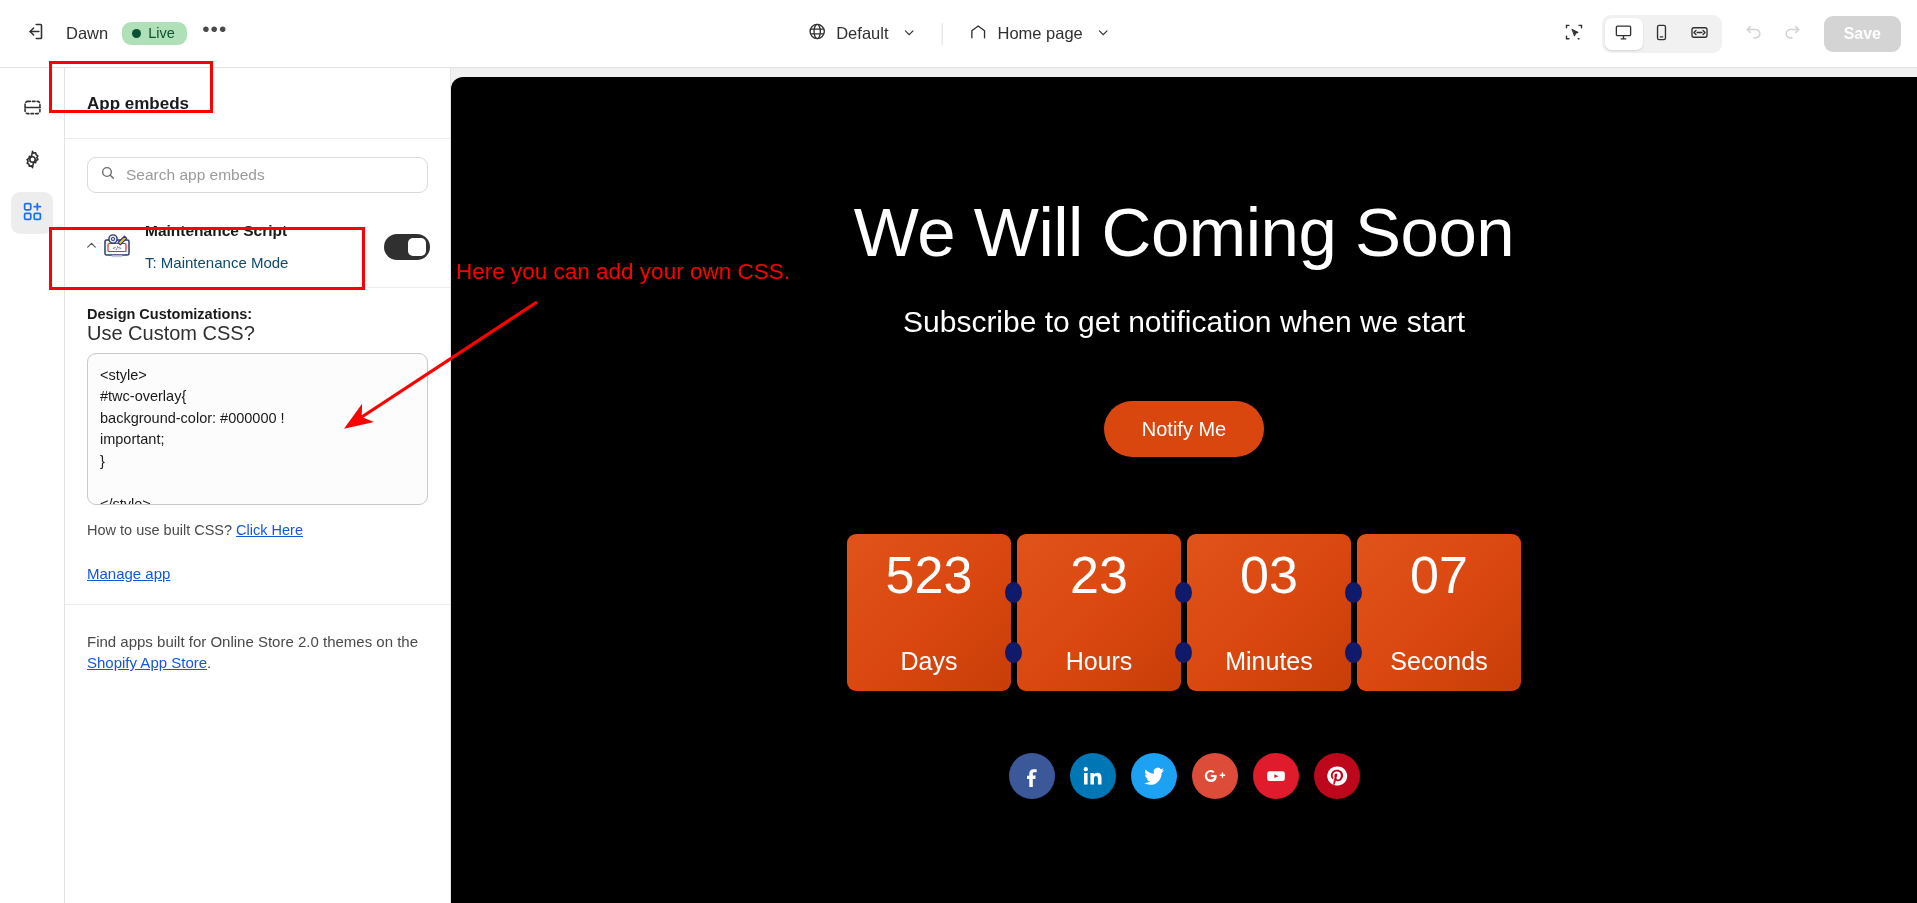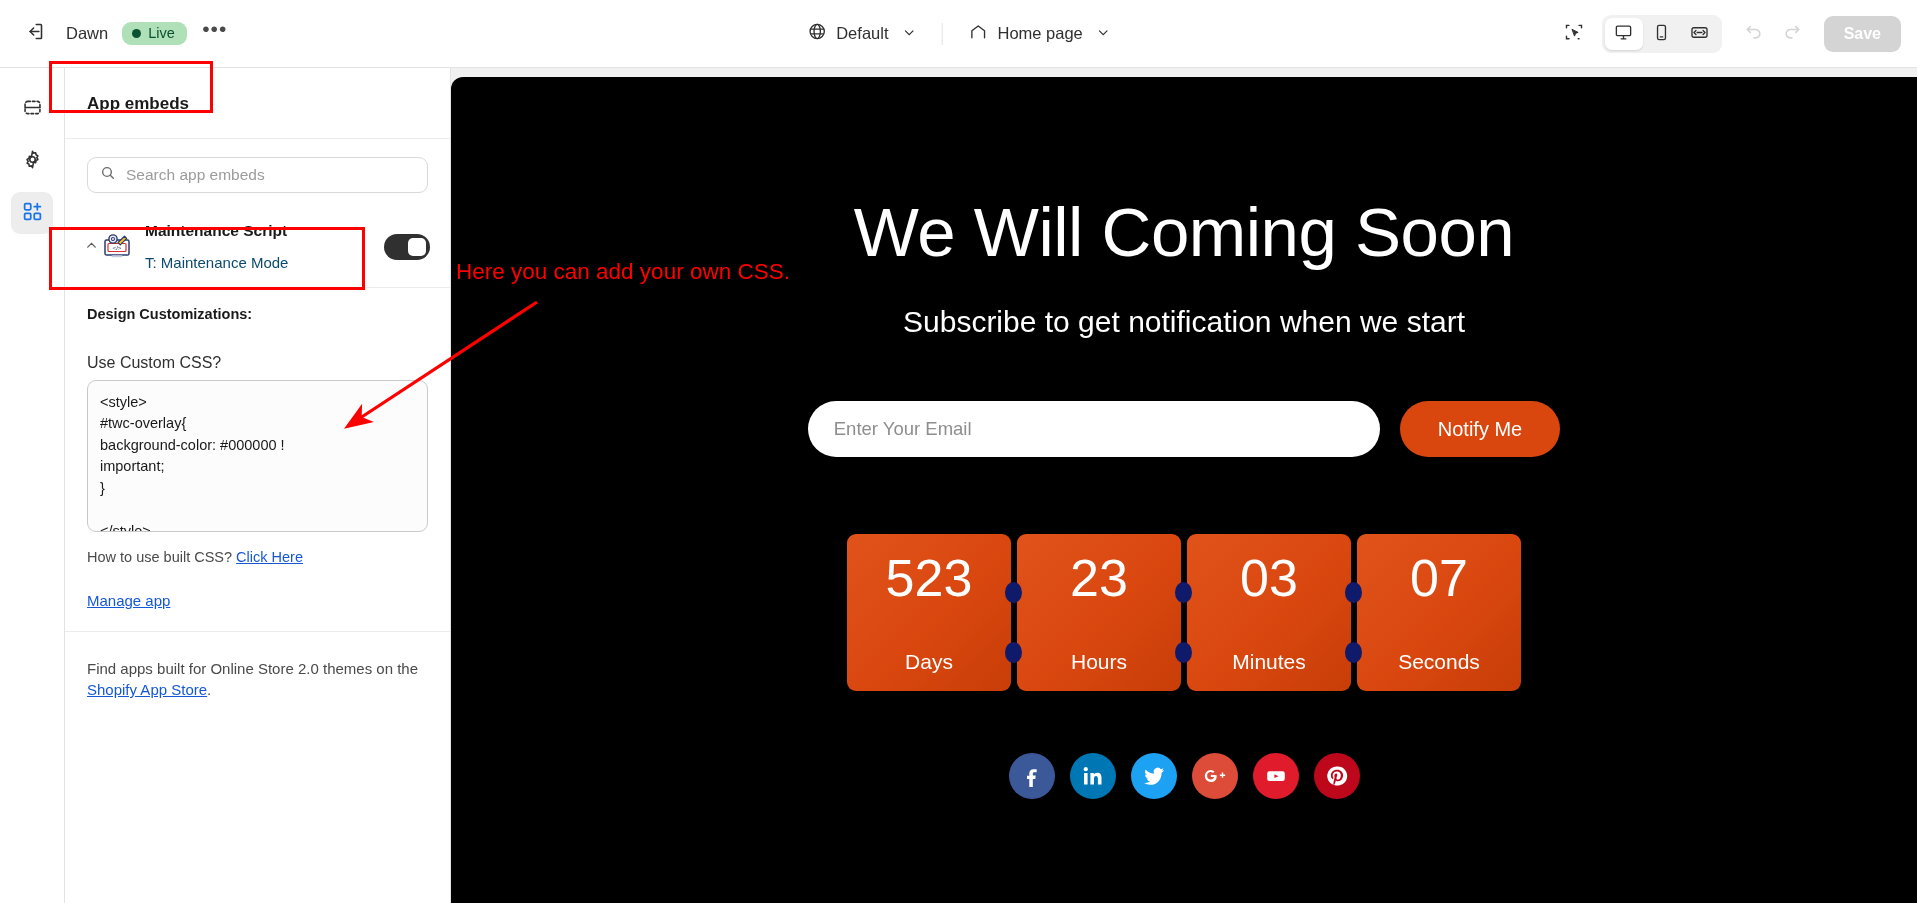--- a/index.html
+++ b/index.html
@@ -125,21 +125,21 @@
     width: 46px; height: 26px; border-radius: 13px;
     background: #303030; position: relative; flex: 0 0 auto; cursor: pointer;
   }
   .toggle .knob {
     position: absolute; right: 4px; top: 4px;
     width: 18px; height: 18px; border-radius: 5px; background: #fff;
   }
 
   .settings-body { padding: 18px 22px 22px 22px; border-bottom: 1px solid #ececec; }
   .sec-heading { font-size: 14.5px; font-weight: 700; color: #1a1a1a; }
-  .field-label { font-size: 16px; color: #303030; margin-top: 32px; margin-bottom: 8px; }
+  .field-label { font-size: 20px; color: #303030; margin-bottom: 8px; }
   .css-area {
     width: 100%; height: 152px;
     border: 1px solid #c9c9c9; border-radius: 9px;
     background: #fcfcfc; color: #1a1a1a;
     font-family: "Liberation Sans", sans-serif;
     font-size: 14.5px; line-height: 1.48;
     padding: 11px 12px; resize: none; outline: none;
     white-space: pre-wrap; overflow: hidden;
   }
   .help-line { font-size: 14.5px; color: #4a4a4a; margin-top: 13px; }
@@ -190,21 +190,21 @@
   .countdown { display: flex; align-items: stretch; margin-top: 77px; position: relative; }
   .cd-cell {
     width: 164px; height: 157px;
     background: linear-gradient(135deg,#e0531a 0%, #d9470f 55%, #c83d08 100%);
     border-radius: 9px;
     display: flex; flex-direction: column; align-items: center; justify-content: center;
     margin-right: 6px; position: relative; gap: 36px;
   }
   .cd-cell:last-child { margin-right: 0; }
   .cd-num { color: #fff; font-size: 52px; line-height: 1; font-weight: 400; }
-  .cd-lbl { color: #fff; font-size: 21px; margin-top: 10px; }
+  .cd-lbl { color: #fff; font-size: 25px; margin-top: 10px; }
   .cd-dot {
     position: absolute; width: 17px; height: 21px; border-radius: 50%;
     background: #0f1a6b; right: -11px; z-index: 3;
   }
   .cd-dot.top { top: 48px; }
   .cd-dot.bot { top: 108px; }
 
   .socials { display: flex; gap: 15px; margin-top: 62px; }
   .soc {
     width: 46px; height: 46px; border-radius: 50%;
@@ -426,21 +426,20 @@
     <span>Find apps built for Online Store 2.0 themes on the </span><span class="lnk">Shopify App Store</span><span>.</span>
   </div>
 </div>
 
 <div class="preview-outer">
   <div class="preview">
     <div class="hero-title">We Will Coming Soon</div>
     <div class="hero-sub">Subscribe to get notification when we start</div>
 
     <div class="form-row">
-      <input class="email-input" type="text" placeholder="Enter Your Email" style="">
       <button class="notify-btn">Notify Me</button>
     </div>
 
     <div class="countdown">
       <div class="cd-cell">
         <div class="cd-num">523</div>
         <div class="cd-lbl">Days</div>
         <div class="cd-dot top"></div>
         <div class="cd-dot bot"></div>
       </div>

